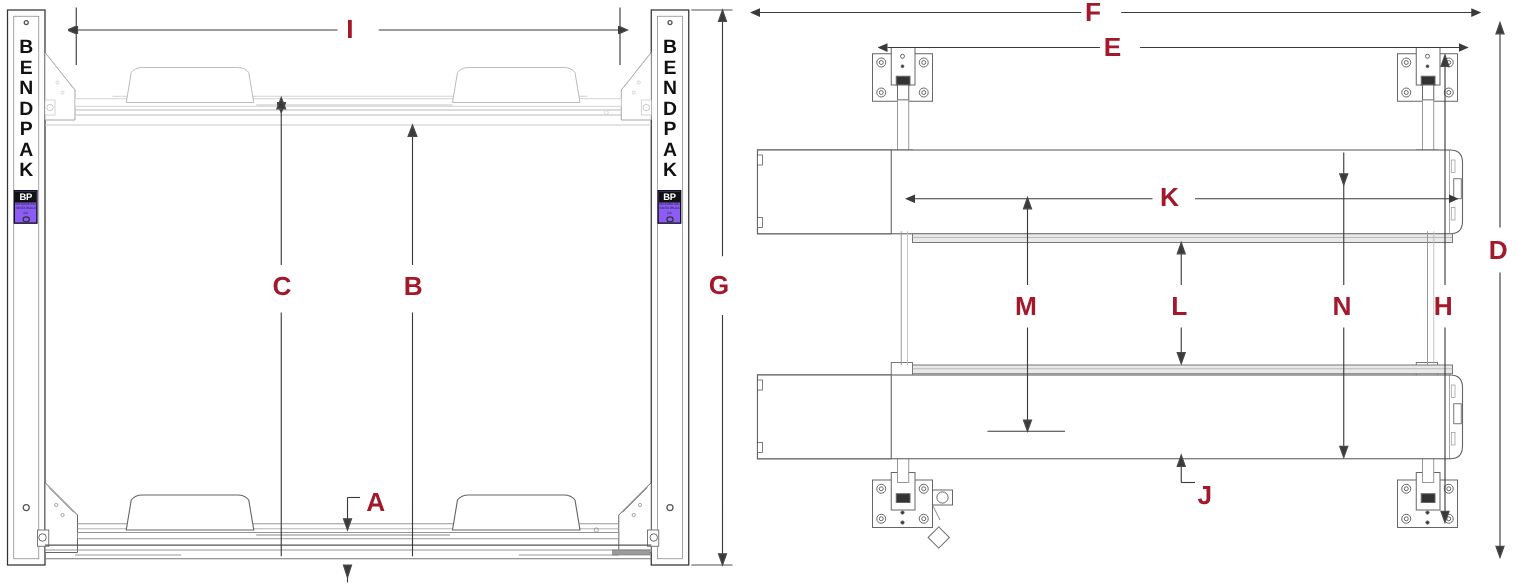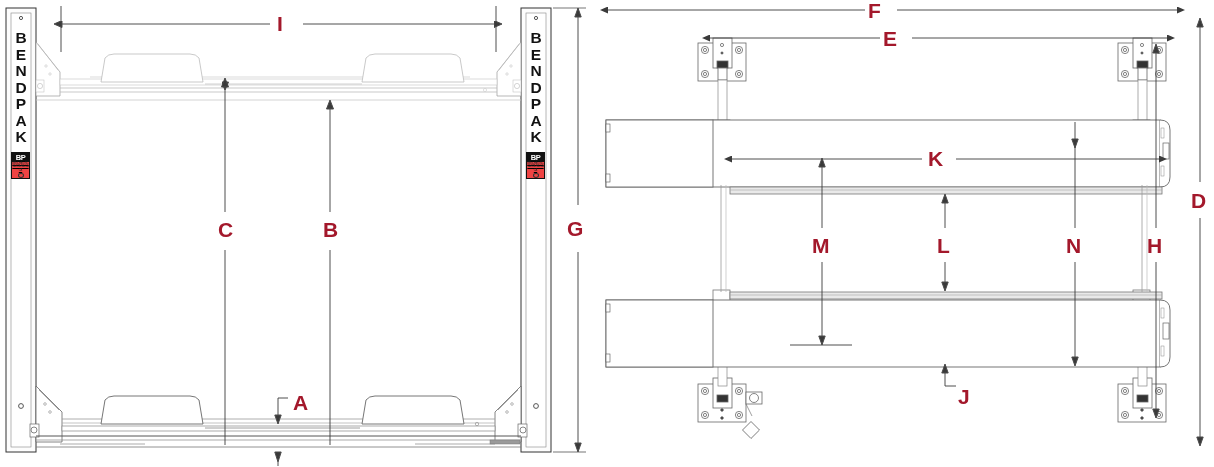--- a/index.html
+++ b/index.html
@@ -55,27 +55,26 @@
     width: 20px;
     font-family: "Liberation Sans", sans-serif;
     user-select: none;
   }
   .post-text span { display: block; }
 
   .bp-badge {
     position: absolute;
     width: 19px;
     height: 27px;
-    background: #ef4444;
+    background: #8b5cf6;
     border: 1px solid #111;
     display: flex;
     flex-direction: column;
     align-items: center;
     overflow: hidden;
-    text-decoration: underline;
   }
   .bp-badge .bp-main {
     background: #111;
     color: #fff;
     font-size: 7.5px;
     font-weight: bold;
     width: 100%;
     text-align: center;
     line-height: 9px;
     letter-spacing: -0.4px;

